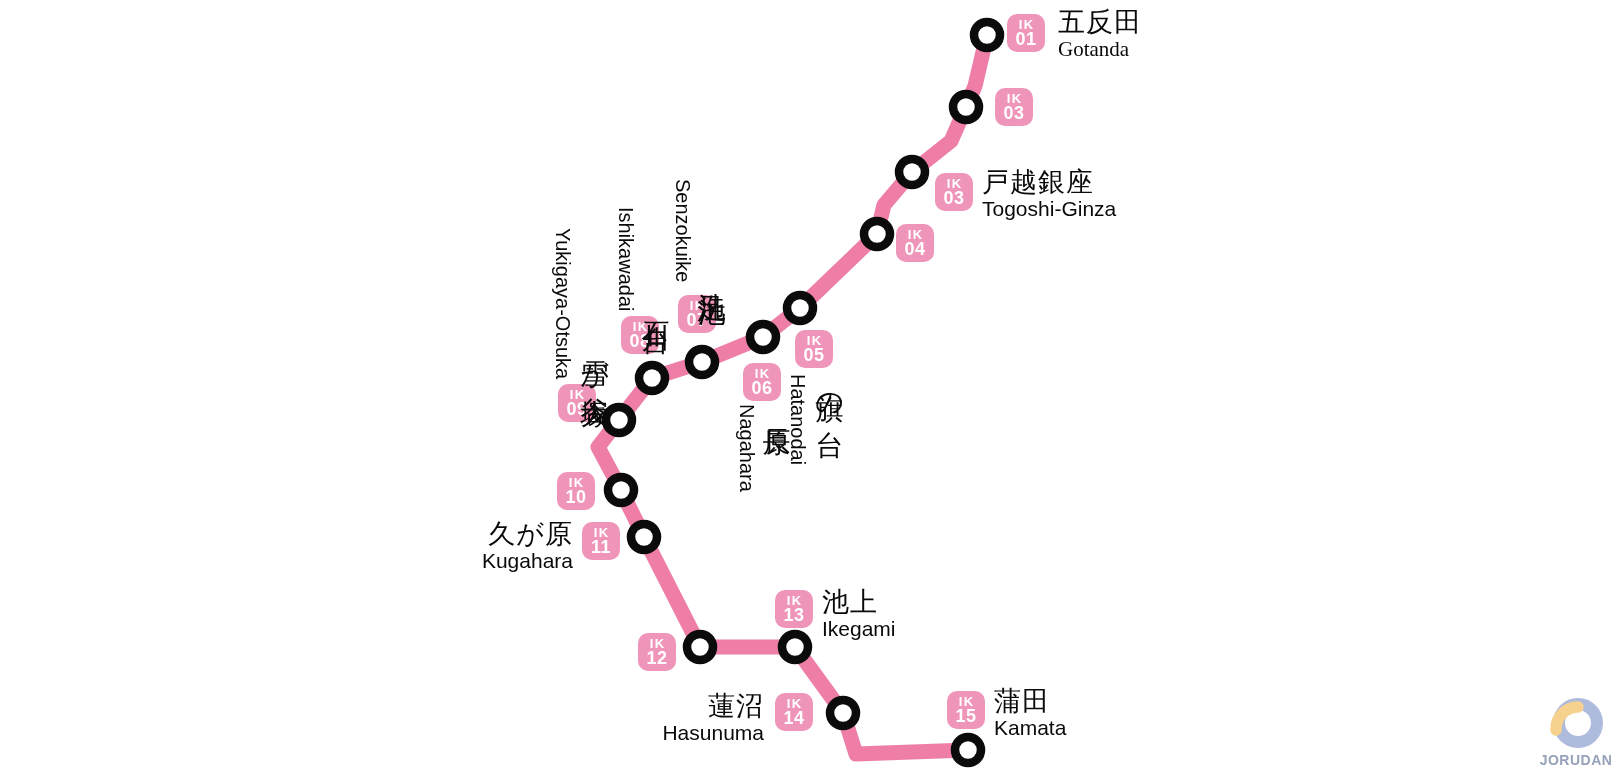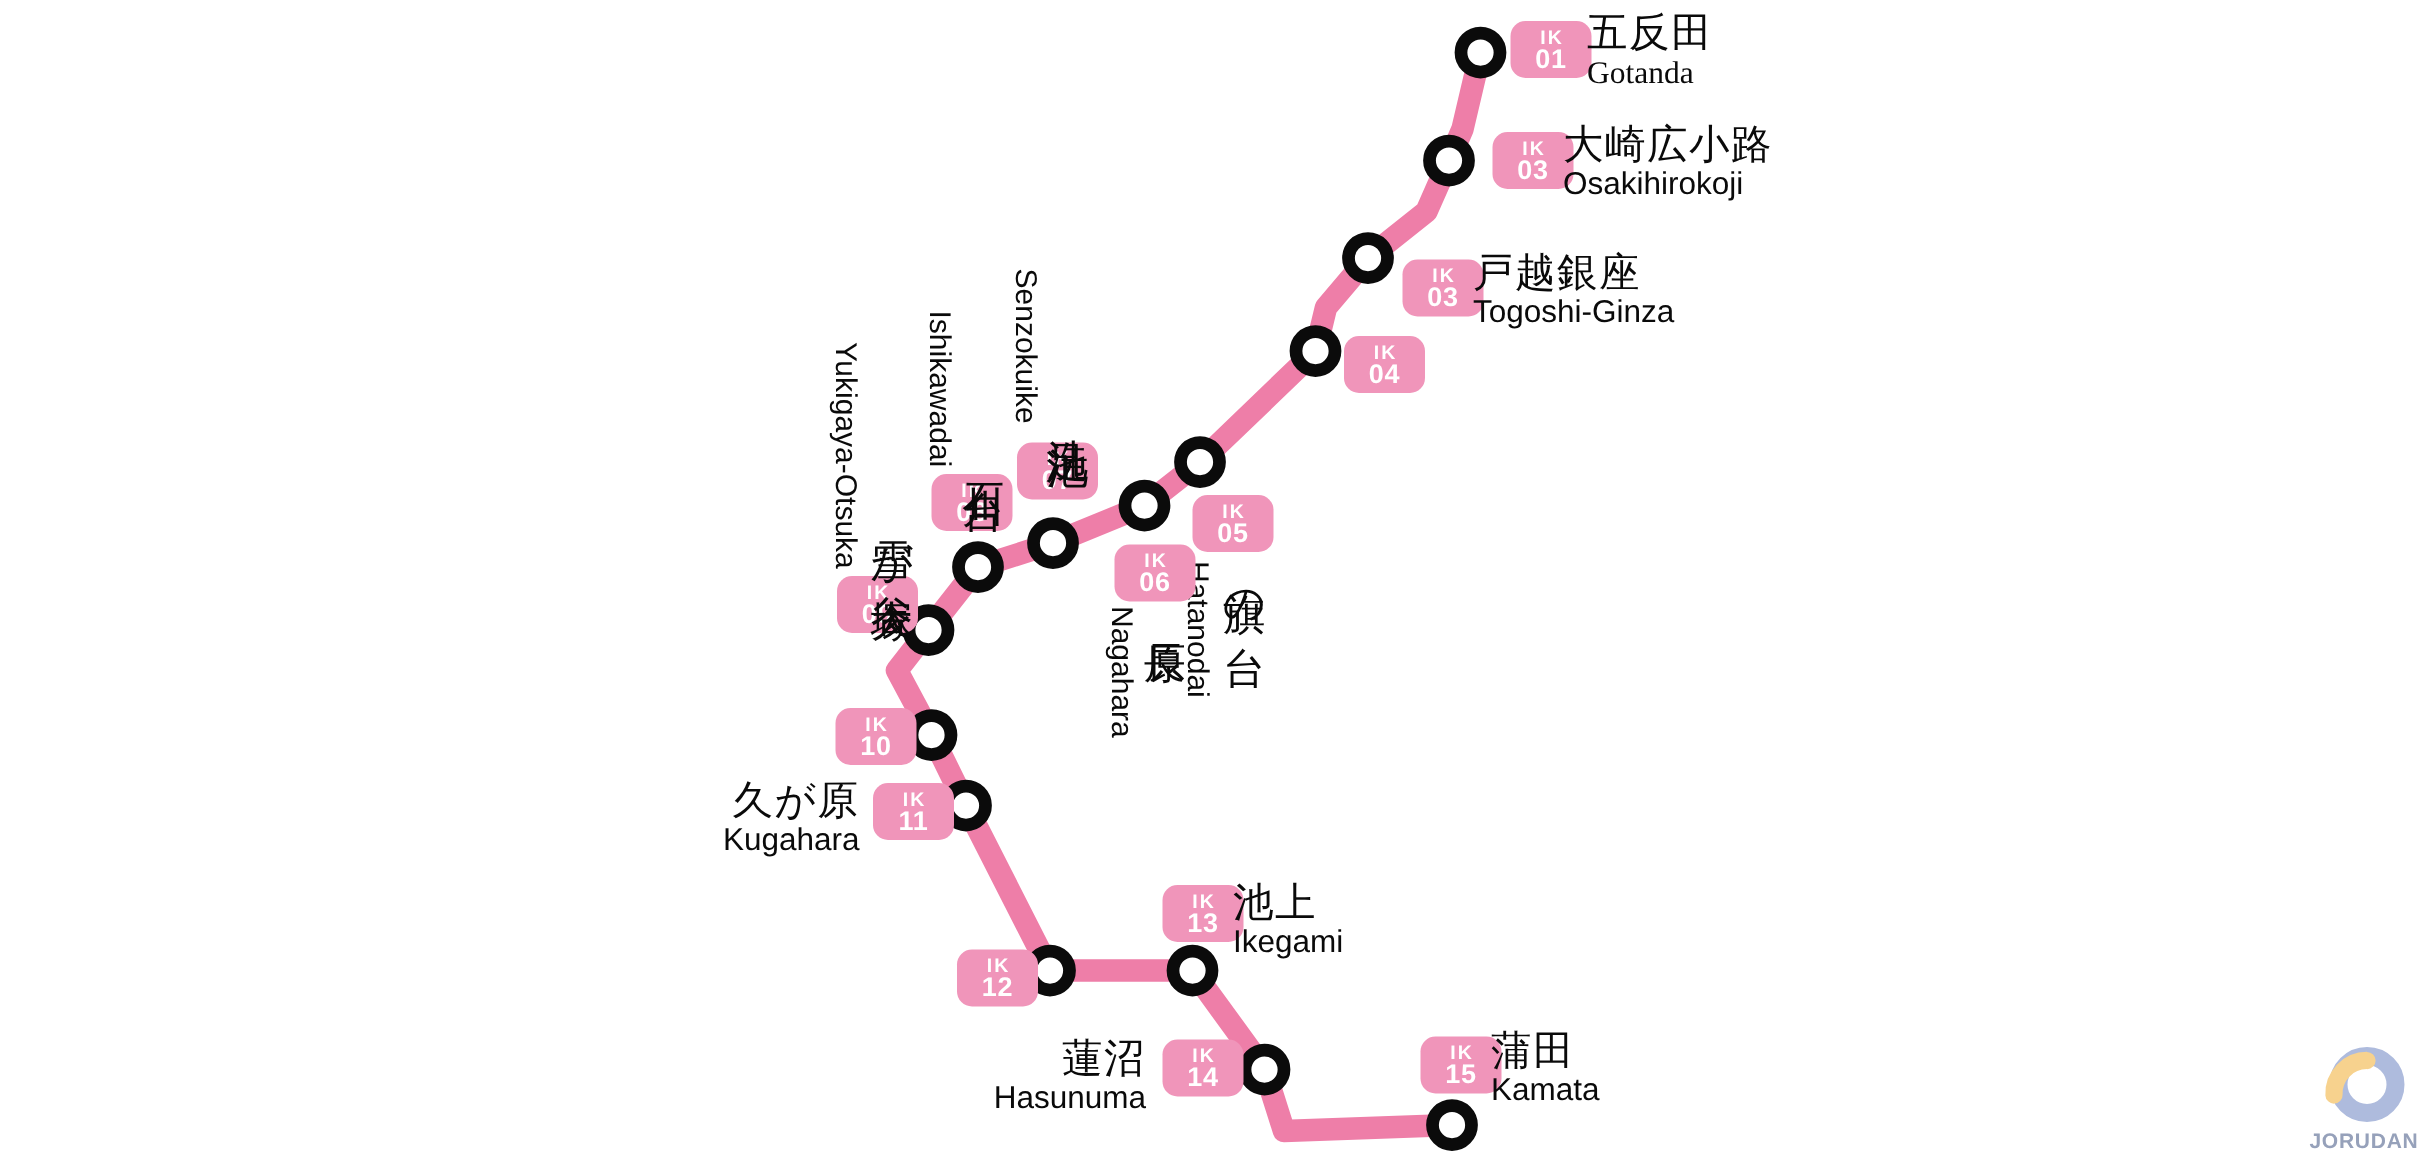--- a/index.html
+++ b/index.html
@@ -12,21 +12,21 @@
     position:relative;
     width:1620px;
     height:774px;
     overflow:hidden;
     background:var(--bg,#fff);
   }
   #line-svg{position:absolute;left:0;top:0;}
   #stations{position:absolute;left:0;top:0;width:100%;height:100%;}
   .badge{
     position:absolute;
-    width:54px;height:38px;
+    width:38px;height:38px;
     border-radius:10px;
     background:var(--badge,#f095ba);
     color:var(--badge-text,#fff);
     display:flex;flex-direction:column;align-items:center;justify-content:center;
     font-weight:700;
   }
   .badge .bcode{font-size:13px;line-height:12px;letter-spacing:1.5px;text-indent:1.5px;}
   .badge .bnum{font-size:18px;line-height:17px;letter-spacing:.5px;}
   .h-label{
     position:absolute;
@@ -88,24 +88,20 @@
         <div class="bcode">IK</div>
         <div class="bnum">01</div>
       </div>
       <div class="h-label" style="left: 1058px; top: 33px; font-family: Liberation Serif, serif;">
         <div class="ja">五反田</div>
         <div class="en">Gotanda</div>
       </div>
       <div class="badge" style="left: 995px; top: 88px;">
         <div class="bcode">IK</div>
         <div class="bnum">03</div>
-      </div>
-      <div class="h-label" style="left: 1042px; top: 108px;">
-        <div class="ja">大崎広小路</div>
-        <div class="en">Osakihirokoji</div>
       </div>
       <div class="badge" style="left: 935px; top: 173px;">
         <div class="bcode">IK</div>
         <div class="bnum">03</div>
       </div>
       <div class="h-label" style="left: 982px; top: 193px;">
         <div class="ja">戸越銀座</div>
         <div class="en">Togoshi-Ginza</div>
       </div>
       <div class="badge" style="left: 896px; top: 224px;">

